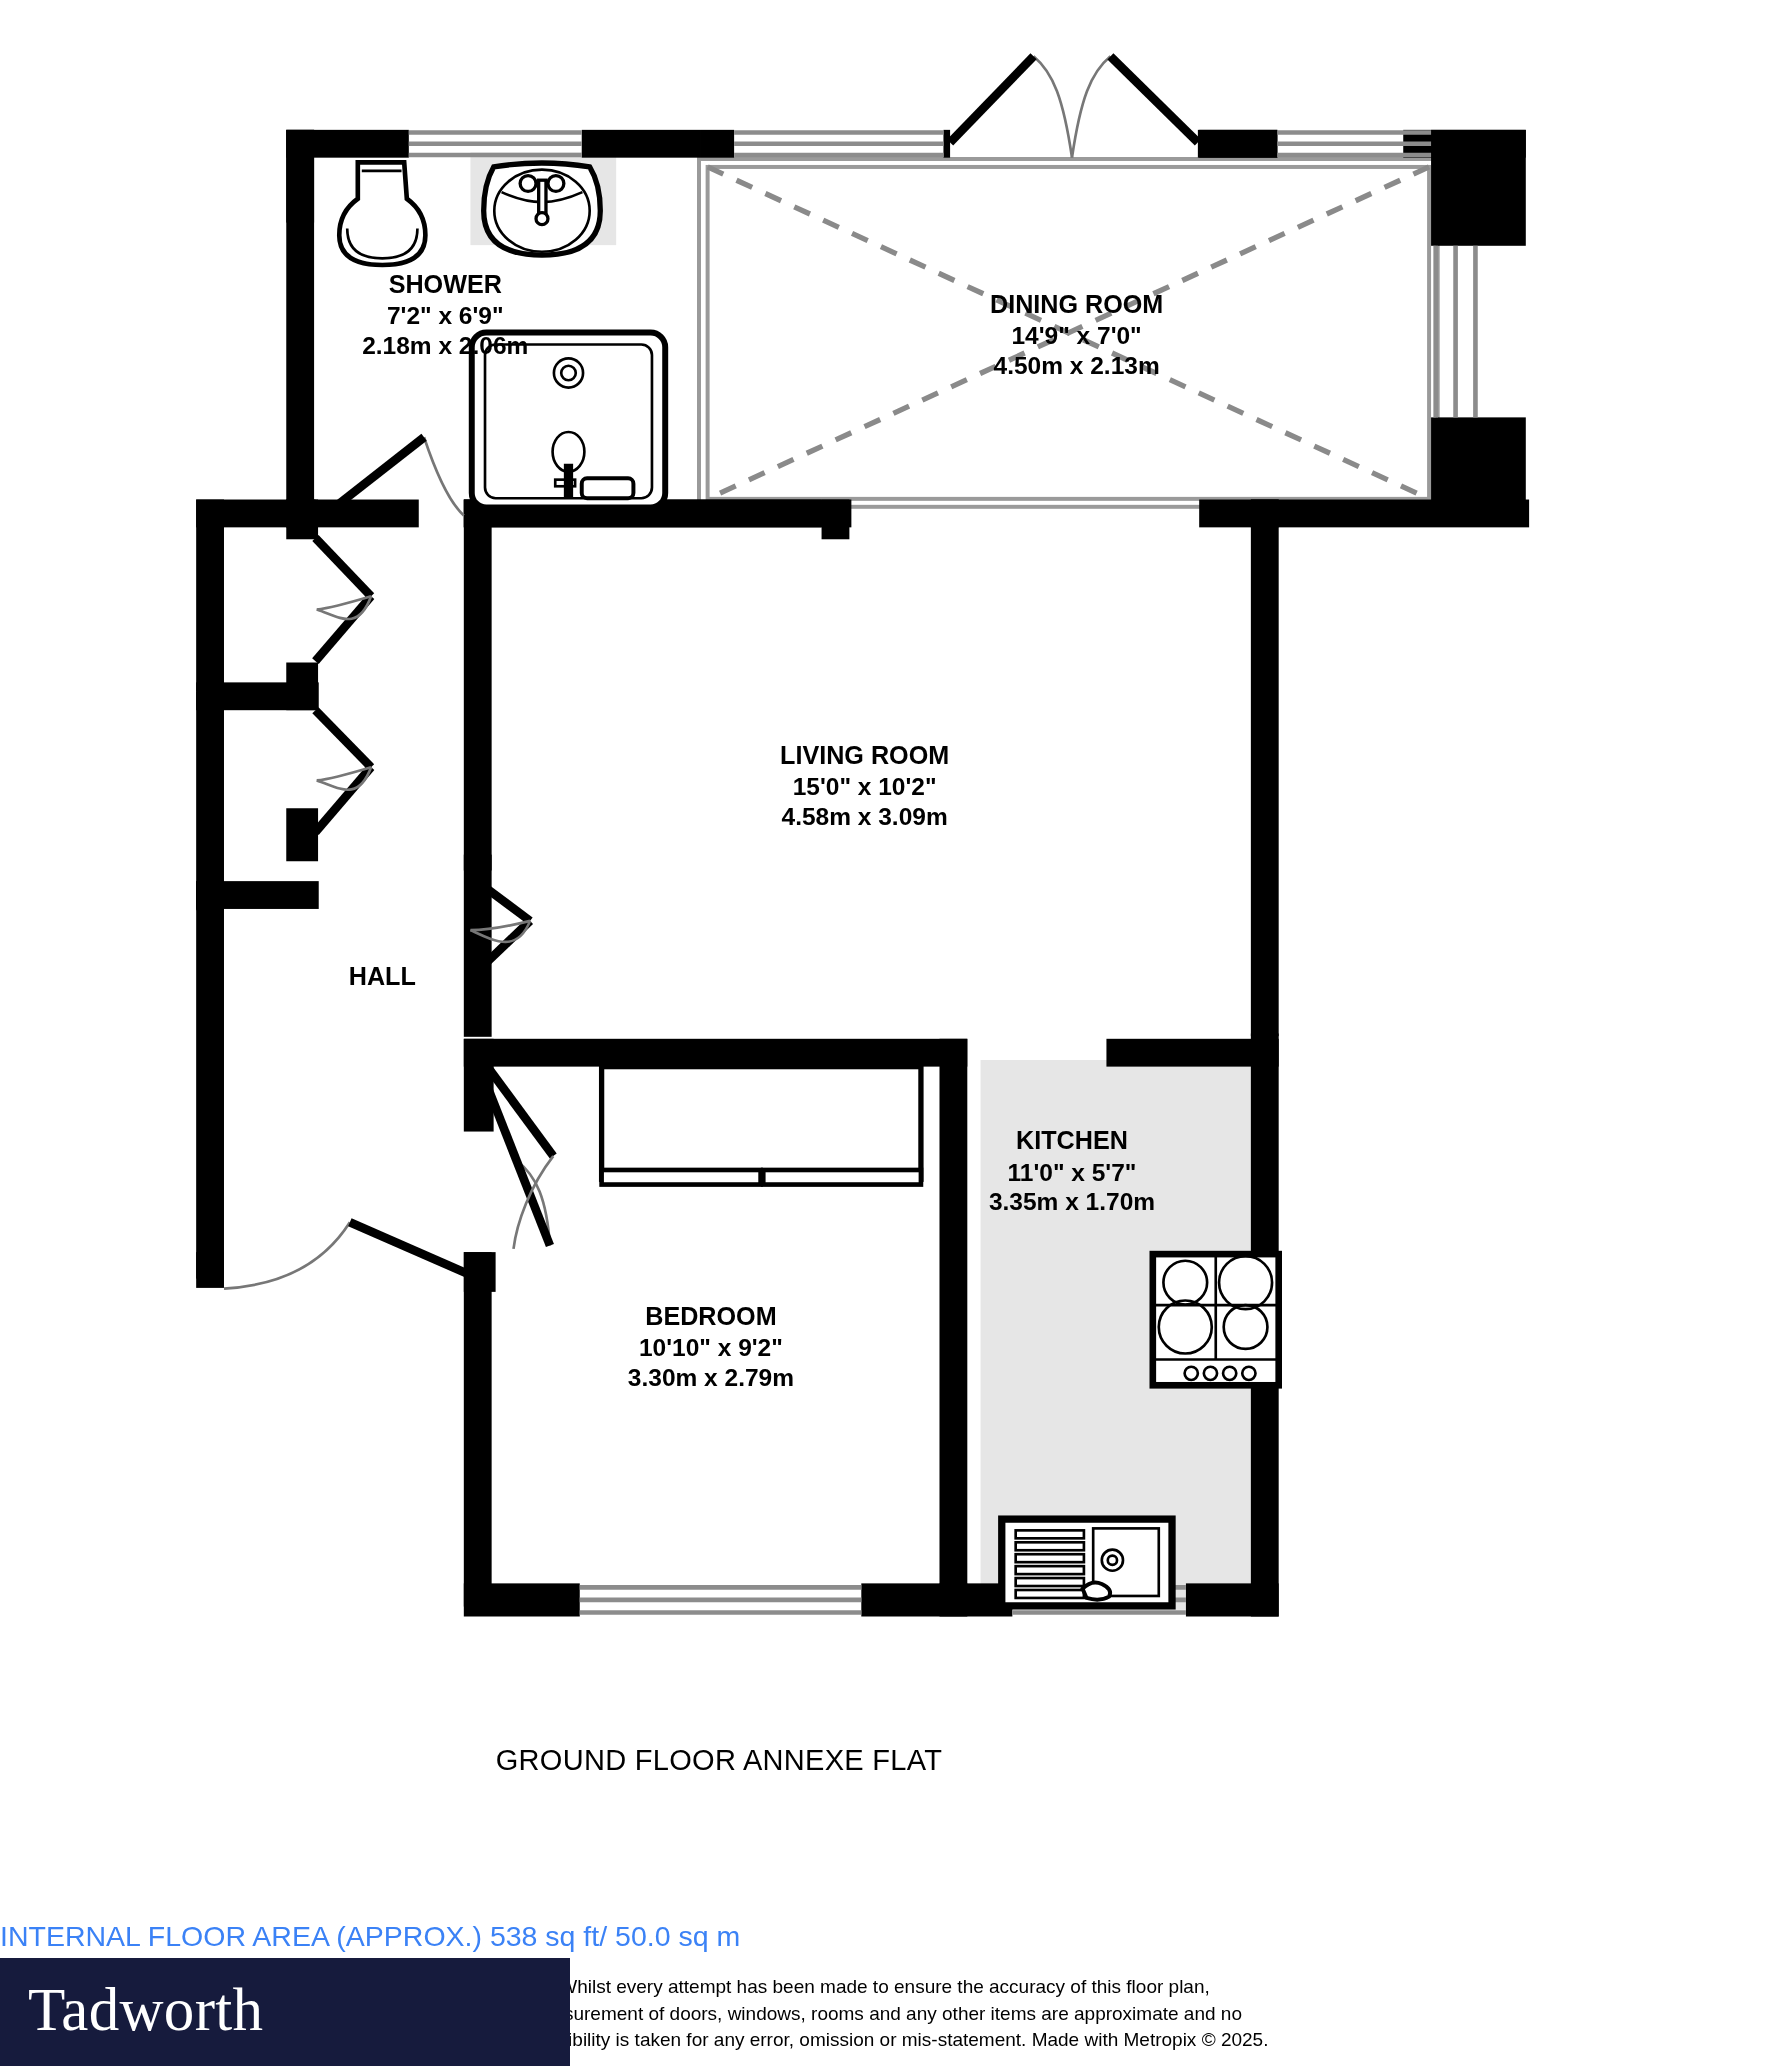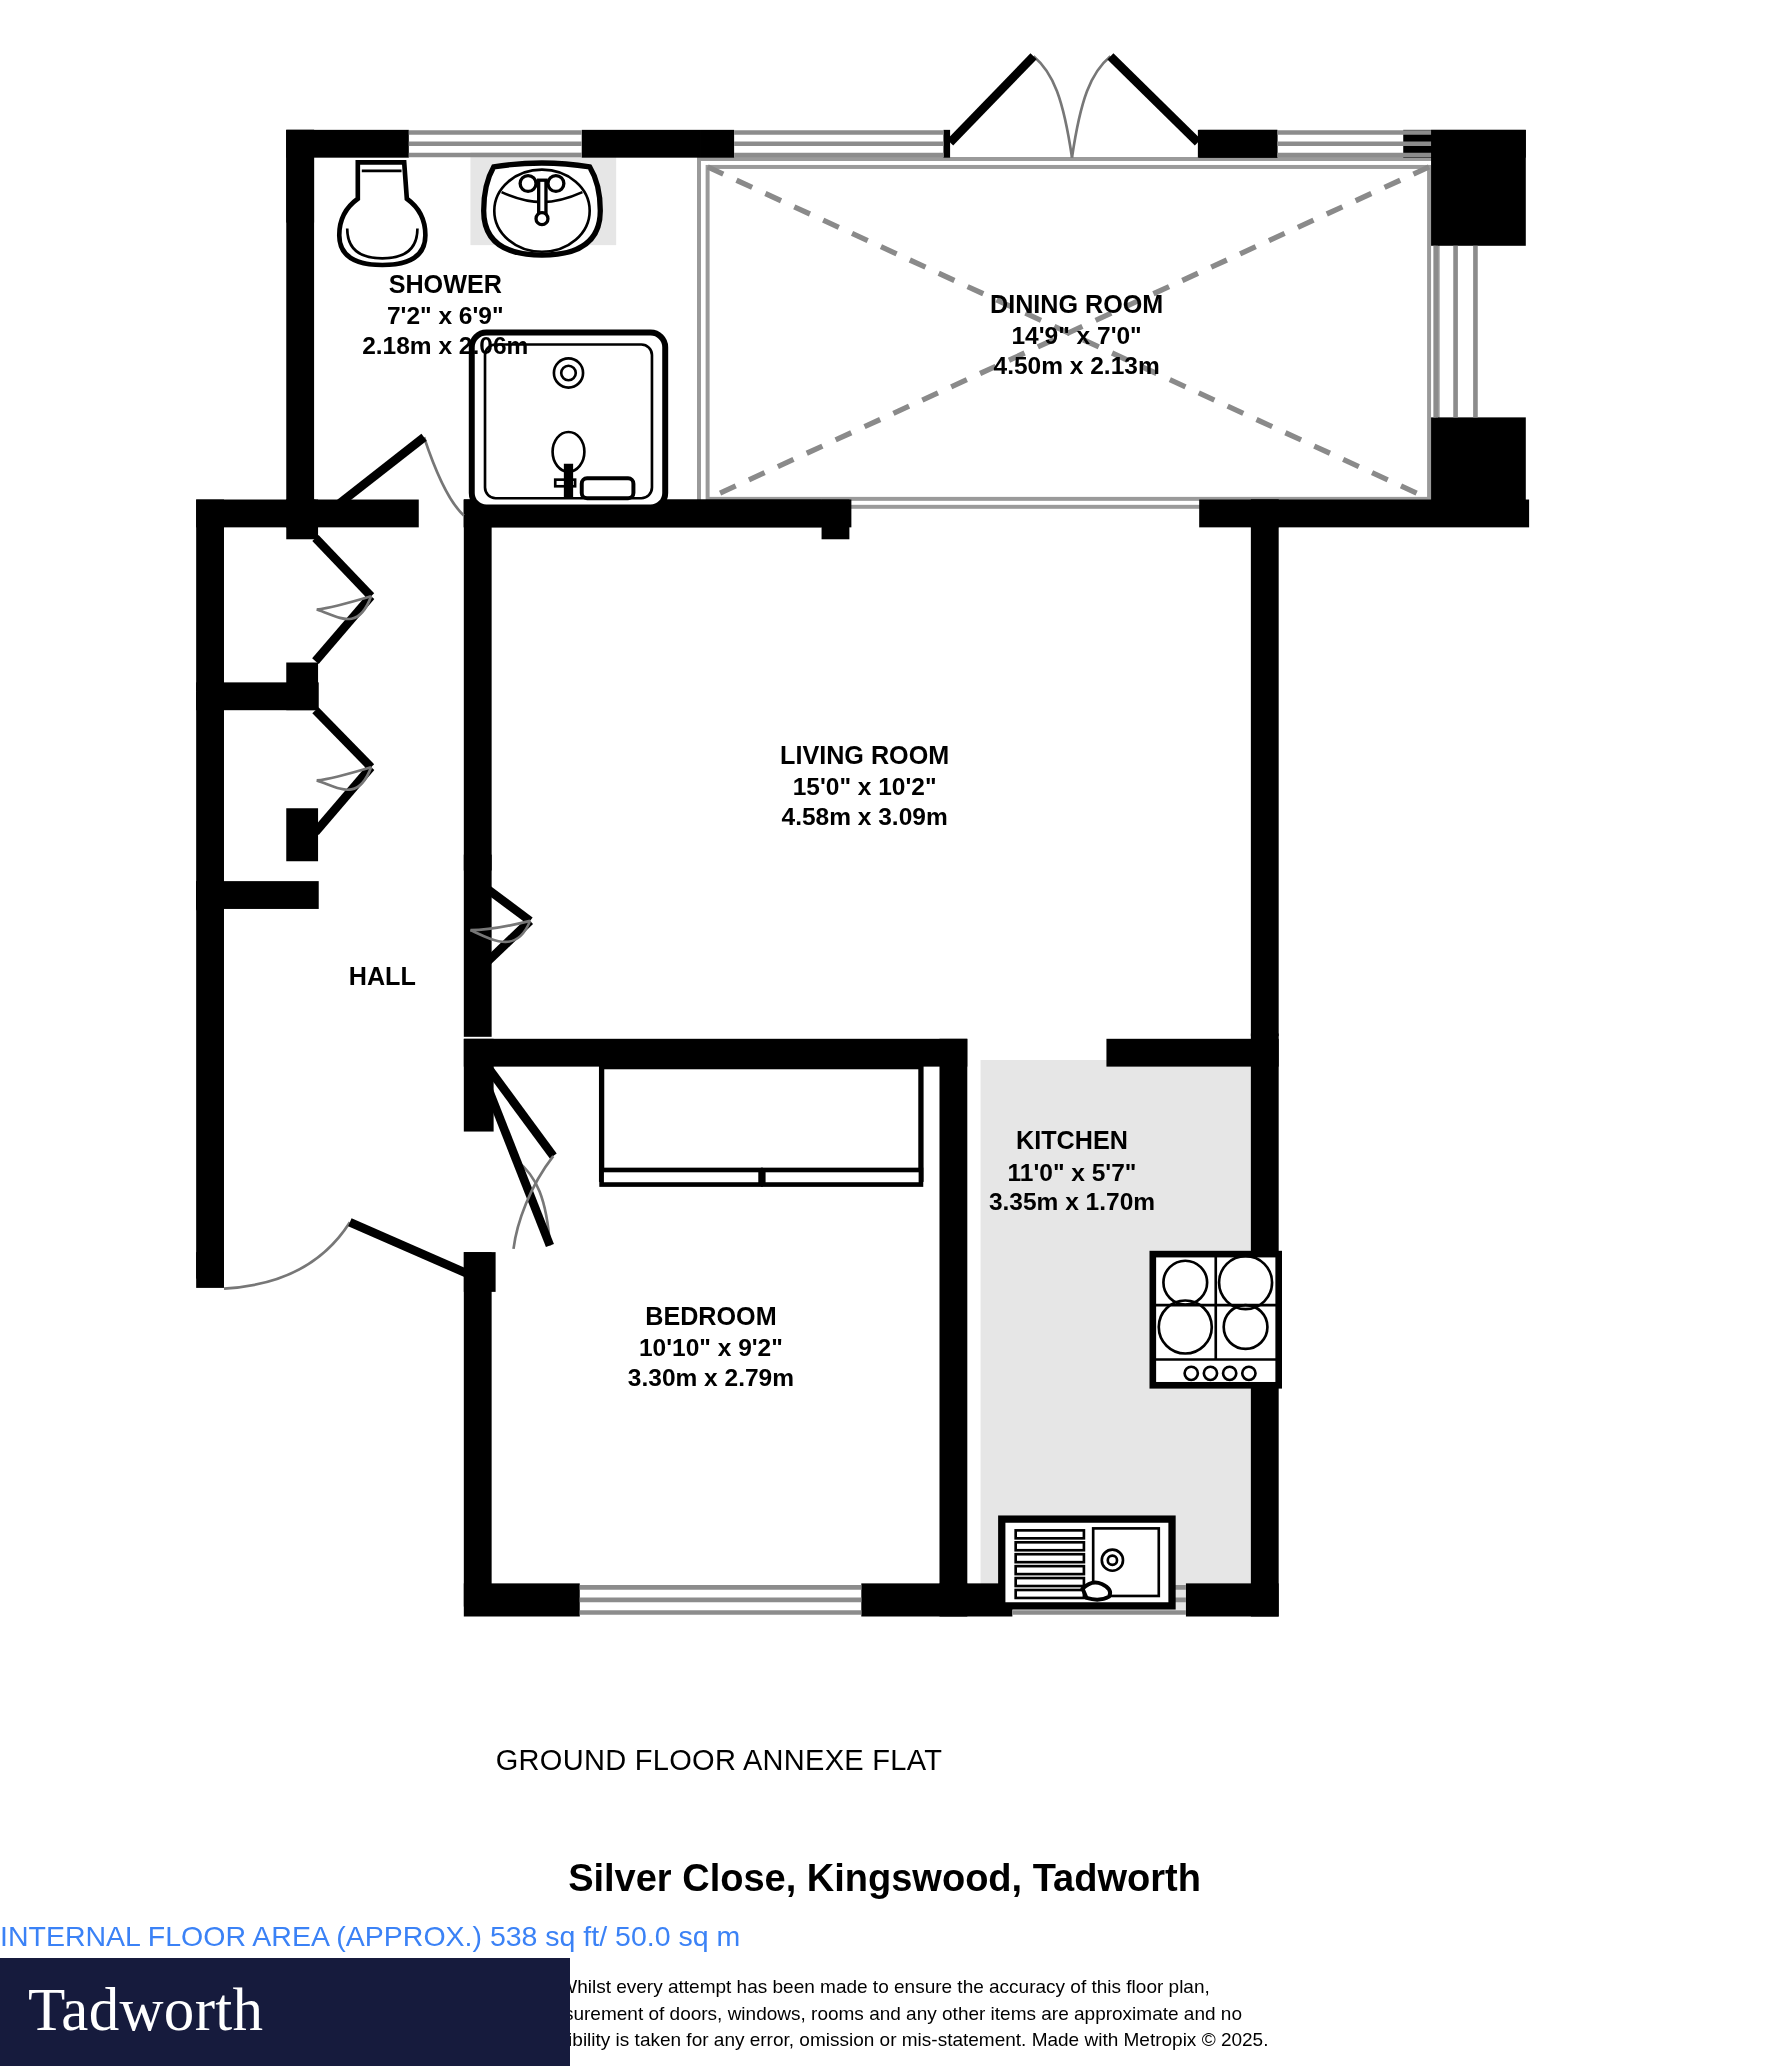--- a/index.html
+++ b/index.html
@@ -375,21 +375,20 @@
       <text class="room-label rl-dim" x="1073" y="2047">10'10"  x 9'2"</text>
       <text class="room-label rl-dim" x="1073" y="2092">3.30m  x 2.79m</text>
     </g>
   </g>
 
 </svg>
 </div>
 
 <div id="footer">
   <div id="floor-title">GROUND FLOOR ANNEXE FLAT</div>
-  <div id="address-title">Silver Close, Kingswood, Tadworth</div>
   <div id="area-line">INTERNAL FLOOR AREA (APPROX.) 538 sq ft/ 50.0 sq m</div>
   <div id="disclaimer">
     <div>Whilst every attempt has been made to ensure the accuracy of this floor plan,</div>
     <div>measurement of doors, windows, rooms and any other items are approximate and no</div>
     <div>responsibility is taken for any error, omission or mis-statement. Made with Metropix © 2025.</div>
   </div>
 </div>
 
 <div id="brand-bar"></div>
 <div id="brand-text">Tadworth</div>

